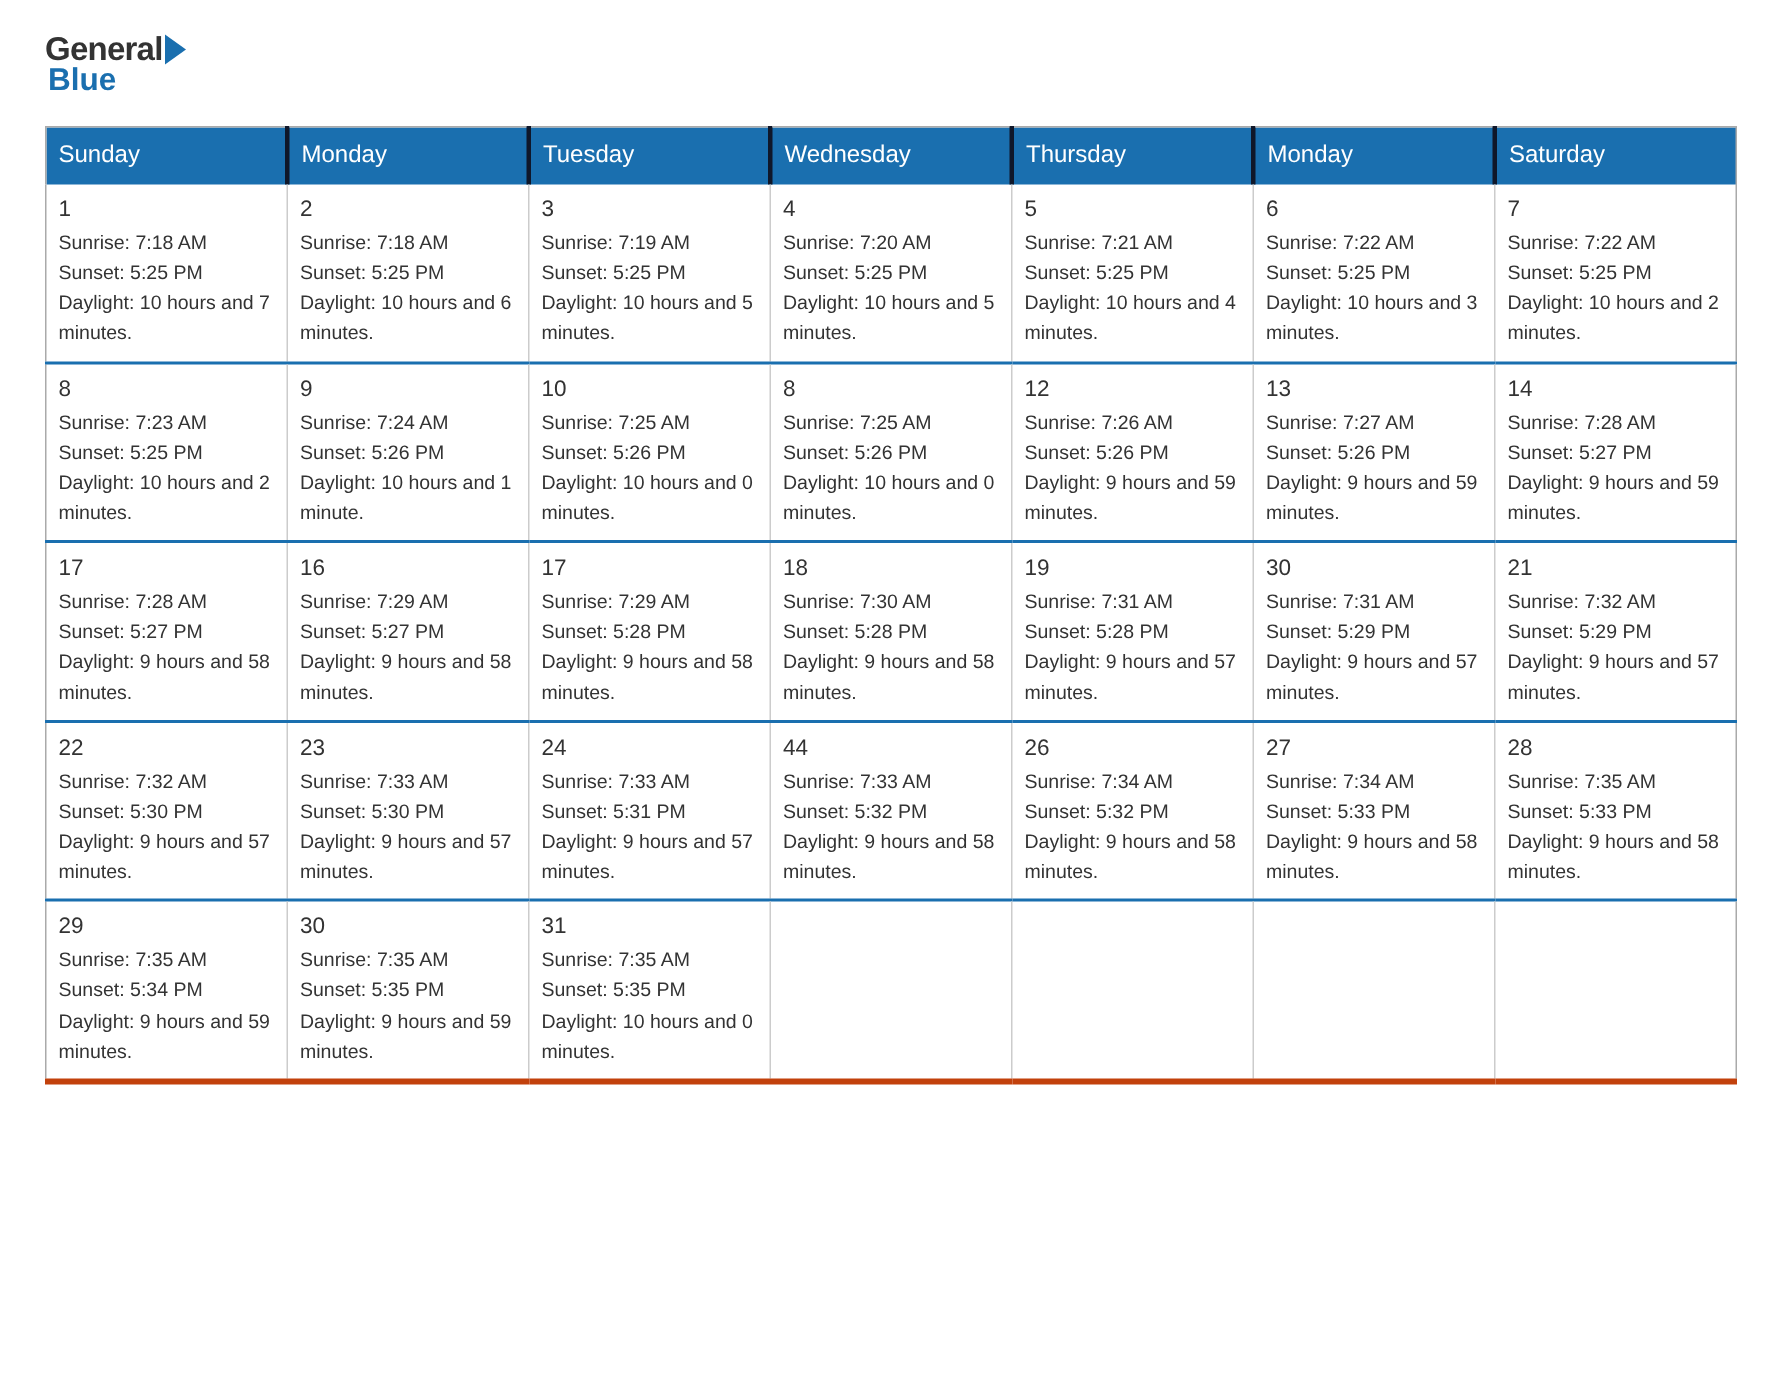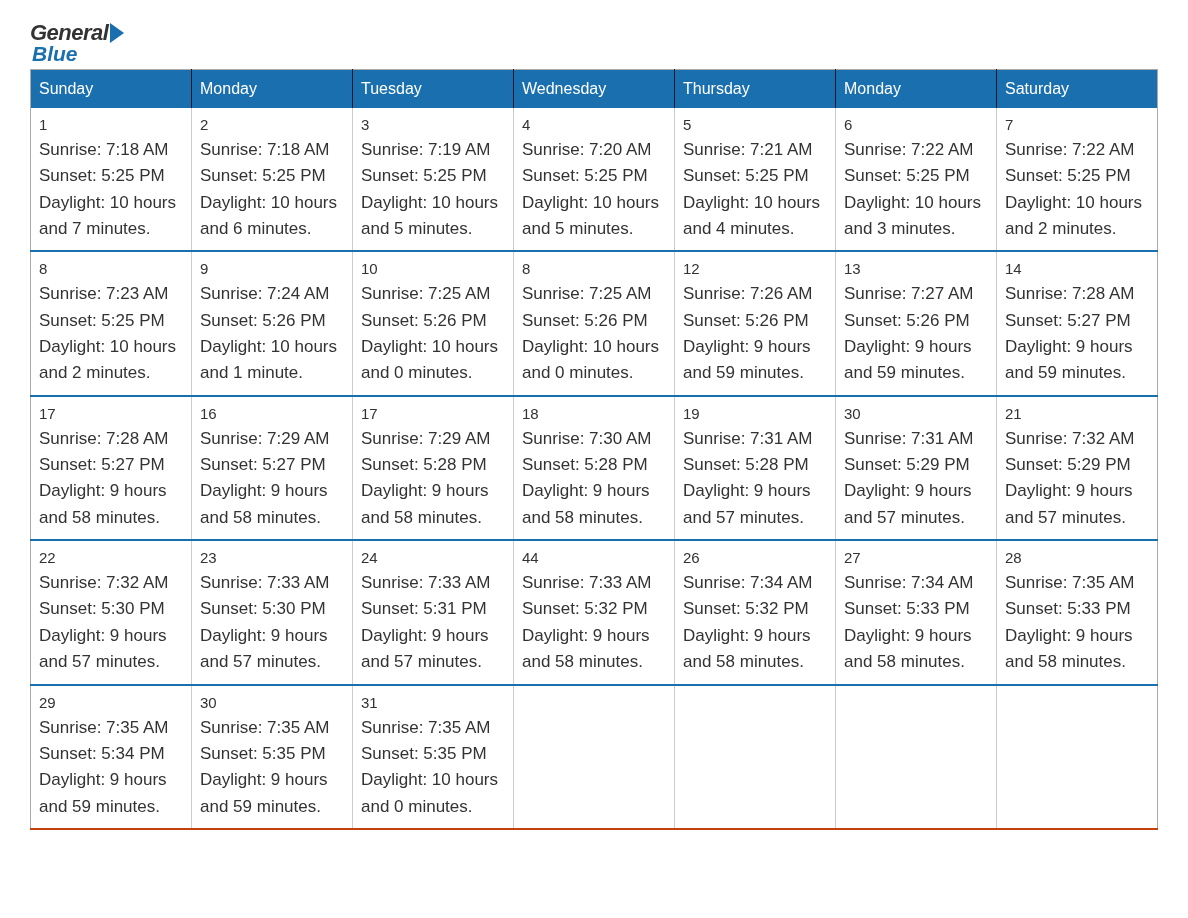--- a/index.html
+++ b/index.html
@@ -7,22 +7,21 @@
       font-family: Arial, sans-serif;
       background: #fff;
       padding: 20px 30px;
       width: 1188px;
       min-height: 918px;
     }
     .header {
       display: flex;
       justify-content: space-between;
       align-items: flex-start;
-      margin-bottom: 3px;
-      font-style: italic;
+      margin-bottom: 18px;
     }
     .logo {
       display: flex;
       flex-direction: column;
       align-items: flex-start;
     }
     .logo-top {
       display: flex;
       align-items: center;
       font-size: 22px;
@@ -68,49 +67,49 @@
       border-collapse: collapse;
       border: 1px solid #aaa;
     }
     .calendar thead tr th {
       background-color: #1a6faf;
       color: #fff;
       padding: 10px 8px;
       text-align: left;
       font-size: 16px;
       font-weight: 500;
-      border-right: 1px solid #0f172a;
+      border-right: 3px solid #0f172a;
     }
     .calendar thead tr th:last-child {
       border-right: none;
     }
     .calendar tbody tr td {
       vertical-align: top;
       padding: 8px 8px;
       border-right: 1px solid #ccc;
       border-bottom: 2px solid #1a6faf;
       font-size: 13px;
       color: #333;
       width: 14.28%;
       min-height: 100px;
     }
     .calendar tbody tr td:last-child {
       border-right: none;
     }
     .calendar tbody tr:last-child td {
-      border-bottom: 2px solid #c2410c;
+      border-bottom: 4px solid #c2410c;
     }
     .day-number {
       font-size: 15px;
       font-weight: 400;
       margin-bottom: 4px;
       display: block;
     }
     .day-info {
-      font-size: 17px;
+      font-size: 13px;
       line-height: 1.55;
       color: #333;
     }
     .empty-cell {
       background: #fff;
     }
   </style>
 </head>
 <body>
 

